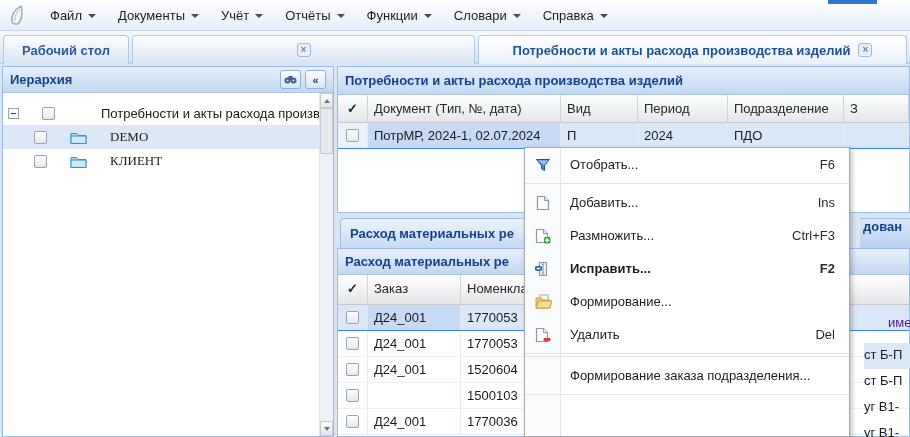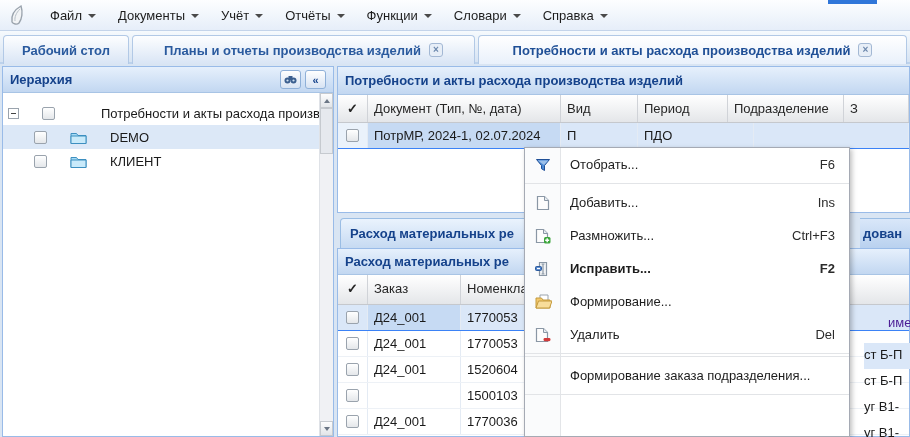--- a/index.html
+++ b/index.html
@@ -35,21 +35,21 @@
   .hdrbar { height:26px; background:linear-gradient(#e6f0fc,#c2d7f1); border-bottom:1px solid #a8c4e5;
             display:flex; align-items:center; font-weight:bold; color:#15428b; padding:0 7px; }
 
   
   .tool-btn { width:21px; height:19px; border:1px solid #8fb0d8; border-radius:3px;
               background:linear-gradient(#ffffff,#d7e3f3); margin-left:4px;
               display:flex; align-items:center; justify-content:center; color:#15428b;
               font-weight:bold; font-size:11px; }
   .tree { position:absolute; left:0; top:26px; right:14px; bottom:0; background:#fff; padding-top:8px; }
   .tnode { display:flex; align-items:center; height:24px; gap:23px; padding-left:5px; white-space:nowrap; overflow:hidden; }
-  .tnode.child { padding-left:31px; }
+  .tnode.child { padding-left:31px;font-family:Liberation Serif, serif; }
   .tnode.selected { background:#dce8f7; }
   .expander { width:11px; height:11px; border:1px solid #9aa3ad; background:#fff; position:relative; flex:none; }
   .expander::before { content:""; position:absolute; left:2px; right:2px; top:4px; height:1px; background:#444; }
   .cbx { width:13px; height:13px; border:1px solid #9aa3ad; border-radius:2px;
          background:linear-gradient(#ffffff,#e4e7ea); flex:none; }
   .vscroll { position:absolute; right:0; top:26px; bottom:0; width:14px; background:#f0f1f4; border-left:1px solid #dfe2e7; }
   .sbtn { height:15px; background:linear-gradient(#fdfdfd,#e2e5e9); border:1px solid #c6cacf;
           display:flex; align-items:center; justify-content:center; }
   .sbtn.down { position:absolute; bottom:0; left:0; right:0; }
   .arr-up { width:0; height:0; border-left:3px solid transparent; border-right:3px solid transparent; border-bottom:4px solid #6b7685; }
@@ -67,21 +67,21 @@
   .cbx-cell { display:flex; align-items:center; justify-content:center; padding-top:0; }
   .checkcol { width:30px; flex:none; }
 
   
   .ltab { position:absolute; left:3px; top:2px; width:202px; height:30px;
           border:1px solid #9abde4; border-bottom:none; border-radius:4px 4px 0 0;
           background:linear-gradient(#eaf3fd,#c6daf2); display:flex; align-items:center;
           font-weight:bold; color:#15428b; padding:0 9px; white-space:nowrap; overflow:hidden; }
   .ltab-frag { position:absolute; left:523px; top:2px; width:50px; height:30px;
                background:linear-gradient(#d9e7f9,#b9d1ef); border-top:1px solid #9abde4;
-               display:flex; align-items:center; font-weight:bold; color:#15428b; padding-left:3px;
+               display:flex; align-items:flex-start; font-weight:bold; color:#15428b; padding-left:3px;
                white-space:nowrap; overflow:hidden; }
   .frag-col { position:absolute; left:526px; width:47px; white-space:nowrap; overflow:hidden; }
 
   
   .cmenu { position:absolute; left:524px; top:147px; width:326px; height:290px; background:#fff;
            border:1px solid #a5aab4; box-shadow:2px 2px 5px rgba(0,0,0,.25); z-index:50; }
   .gutter { position:absolute; left:0; top:0; bottom:0; width:36px; background:#fafbfc; border-right:1px solid #e3e5e8; }
   .mrow { position:relative; height:33px; display:flex; align-items:center; }
   .mico { width:36px; flex:none; display:flex; align-items:center; justify-content:center; }
   .mlabel { flex:1; padding-left:9px; color:#1d1d1d; white-space:nowrap; overflow:hidden; }
@@ -130,21 +130,20 @@
         <span class="caret"></span>
       </div>
   </div>
   <div class="top-artifact"></div>
 
   <div class="tabstrip">
     <div class="tab" style="left:3px; width:126px;">
       <span>Рабочий стол</span>
     </div>
     <div class="tab" style="left:132px; width:343px;">
-      <span>Планы и отчеты производства изделий</span>
       <span class="close-btn"></span>
     </div>
     <div class="tab active" style="left:478px; width:429px;">
       <span>Потребности и акты расхода производства изделий</span>
       <span class="close-btn"></span>
     </div>
   </div>
 
   <div class="panel" style="left:2px; top:66px; width:332px; height:371px;">
     <div class="hdrbar">
@@ -209,20 +208,21 @@
       <div class="gh" style="width:90px;">Период</div>
       <div class="gh" style="width:116px;">Подразделение</div>
       <div class="gh" style="flex:1;">З</div>
     </div>
     <div class="grow selected">
       <div class="gc checkcol cbx-cell" style="background:#eaf2fb;">
           <span class="cbx"></span>
         </div>
       <div class="gc focus" style="width:193px;">ПотрМР, 2024-1, 02.07.2024</div>
       <div class="gc" style="width:77px;">П</div>
+      <div class="gc" style="width:90px;">2024</div>
       <div class="gc" style="width:116px;">ПДО</div>
       <div class="gc" style="flex:1;"></div>
     </div>
   </div>
 
   <div style="position:absolute; left:337px; top:216px; width:573px; height:221px;">
     <div style="position:relative; height:32px;">
       <div class="ltab">
         <span>Расход материальных ре</span>
       </div>

